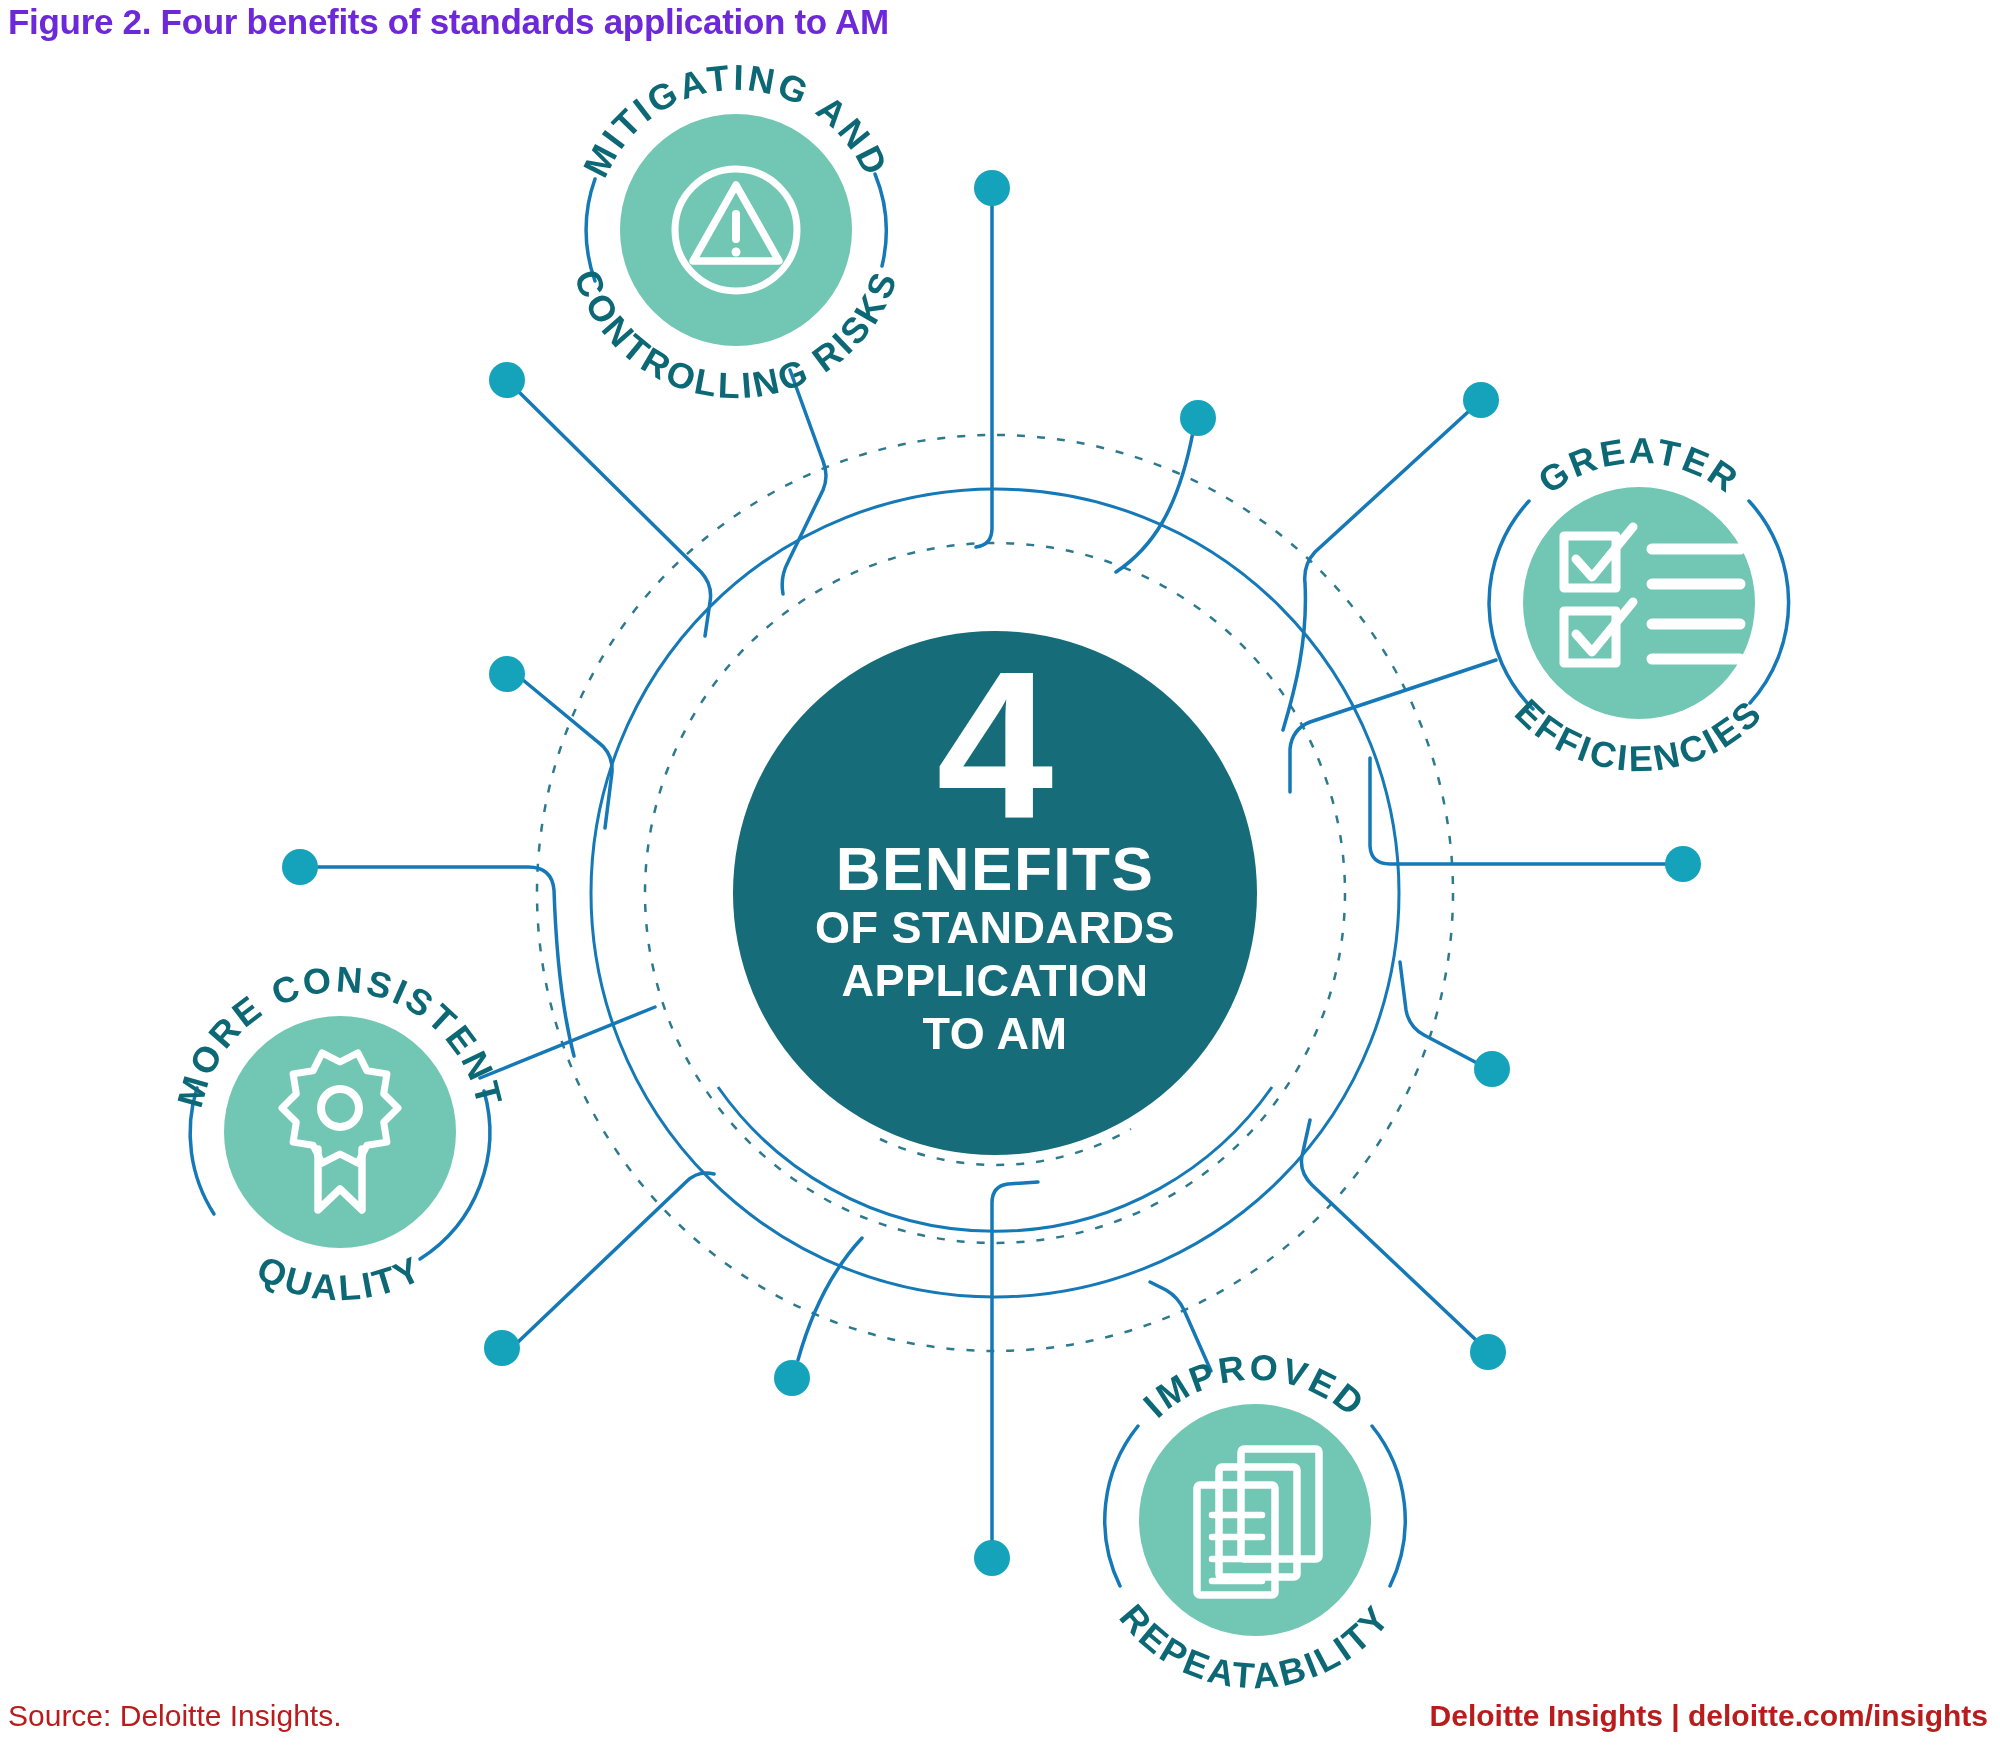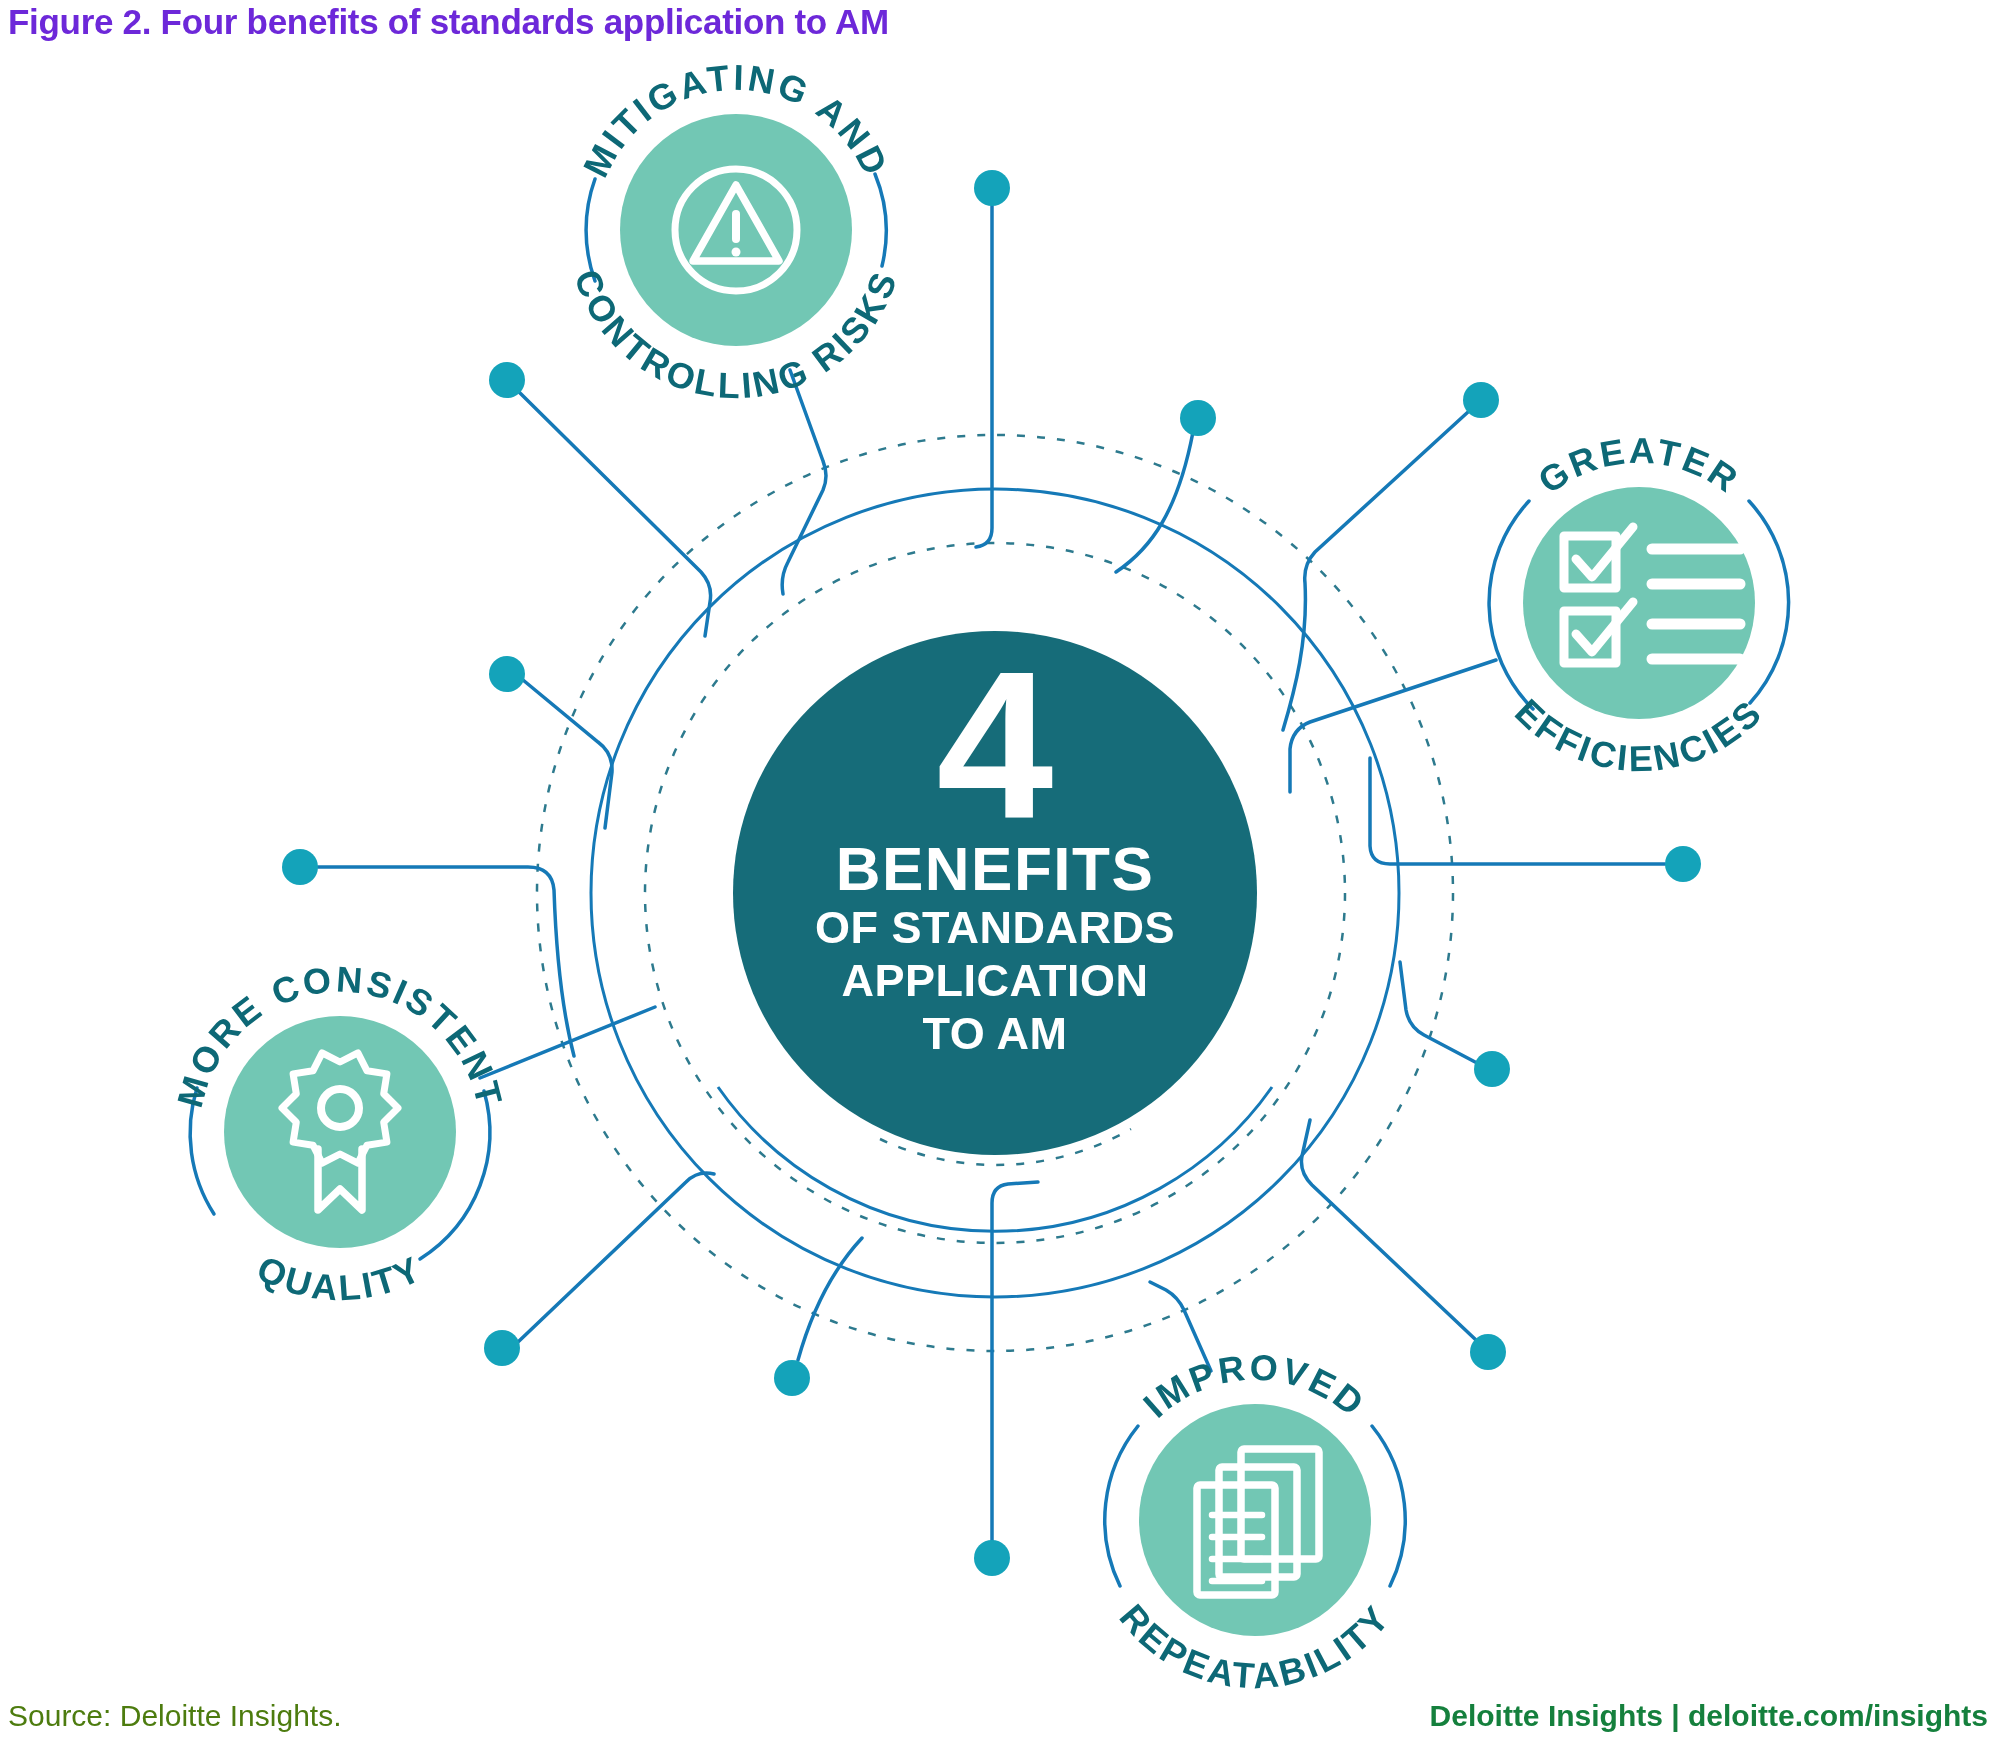--- a/index.html
+++ b/index.html
@@ -10,25 +10,25 @@
     font-family:"Liberation Sans", sans-serif;
     overflow:hidden;
   }
   .title {
     position:absolute; left:8px; top:2px;
     font-size:35px; font-weight:700; color:#6d28d9;
     letter-spacing:-0.3px;
   }
   .source {
     position:absolute; left:8px; bottom:14px;
-    font-size:30px; font-weight:400; color:#4d7c0f;
+    font-size:30px; font-weight:400; color:#b91c1c;
   }
   .brand {
     position:absolute; right:12px; bottom:14px;
-    font-size:30px; font-weight:700; color:#15803d;
+    font-size:30px; font-weight:700; color:#b91c1c;
   }
   svg.diagram { position:absolute; left:0; top:0; }
 
   
   .ln        { stroke:#1579b7; stroke-width:3.5; fill:none; stroke-linecap:round; }
   .ring-solid{ stroke:#1579b7; stroke-width:3;   fill:none; }
   .ring-dash { stroke:#2d7a8e; stroke-width:2.5; fill:none; stroke-dasharray:8 12; }
   .sat-arc   { stroke:#1579b7; stroke-width:3.5; fill:none; stroke-linecap:round; }
   .dot       { fill:#14a3ba; }
 

